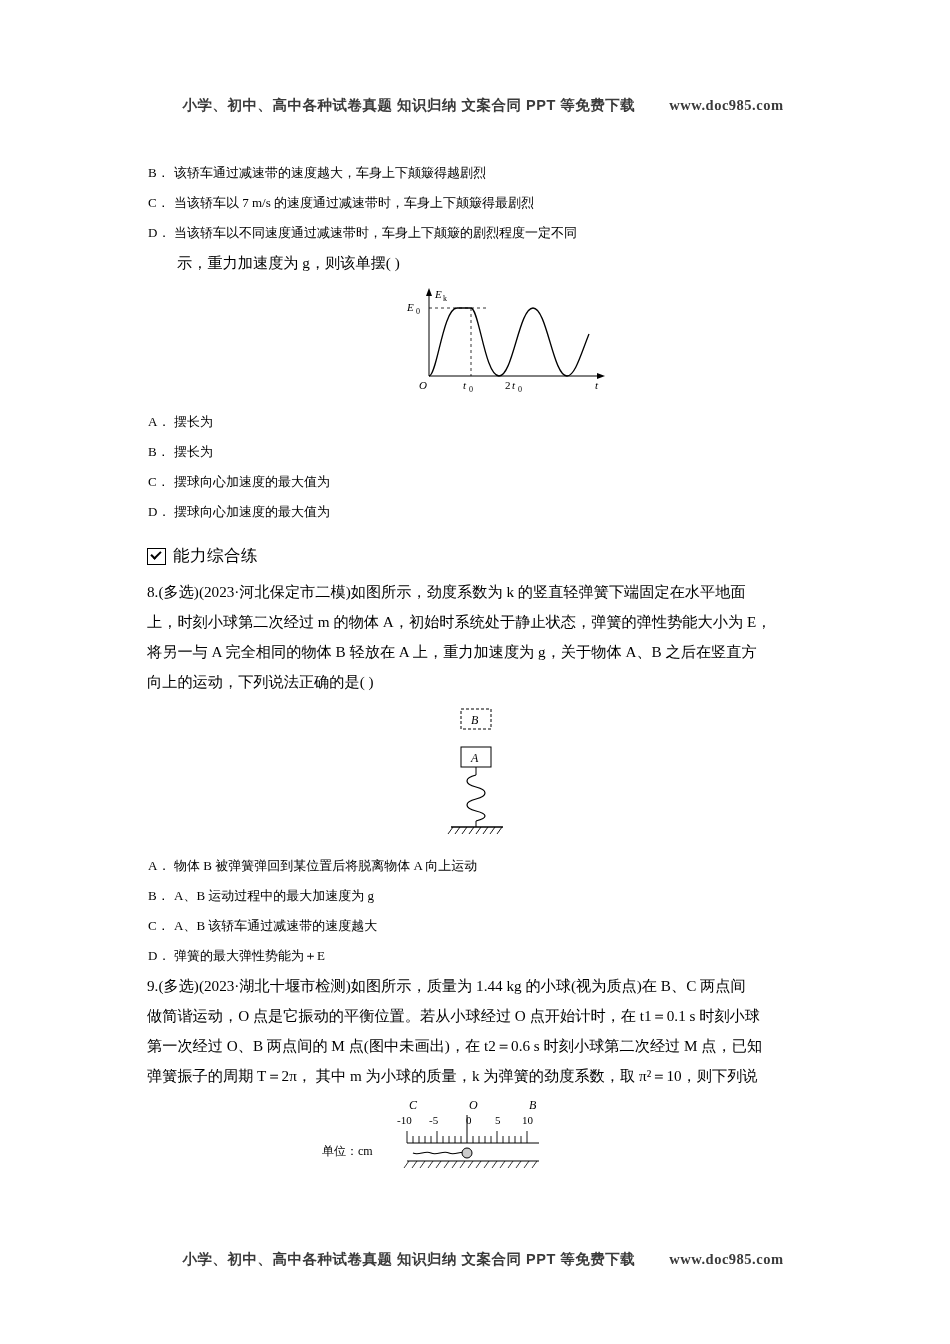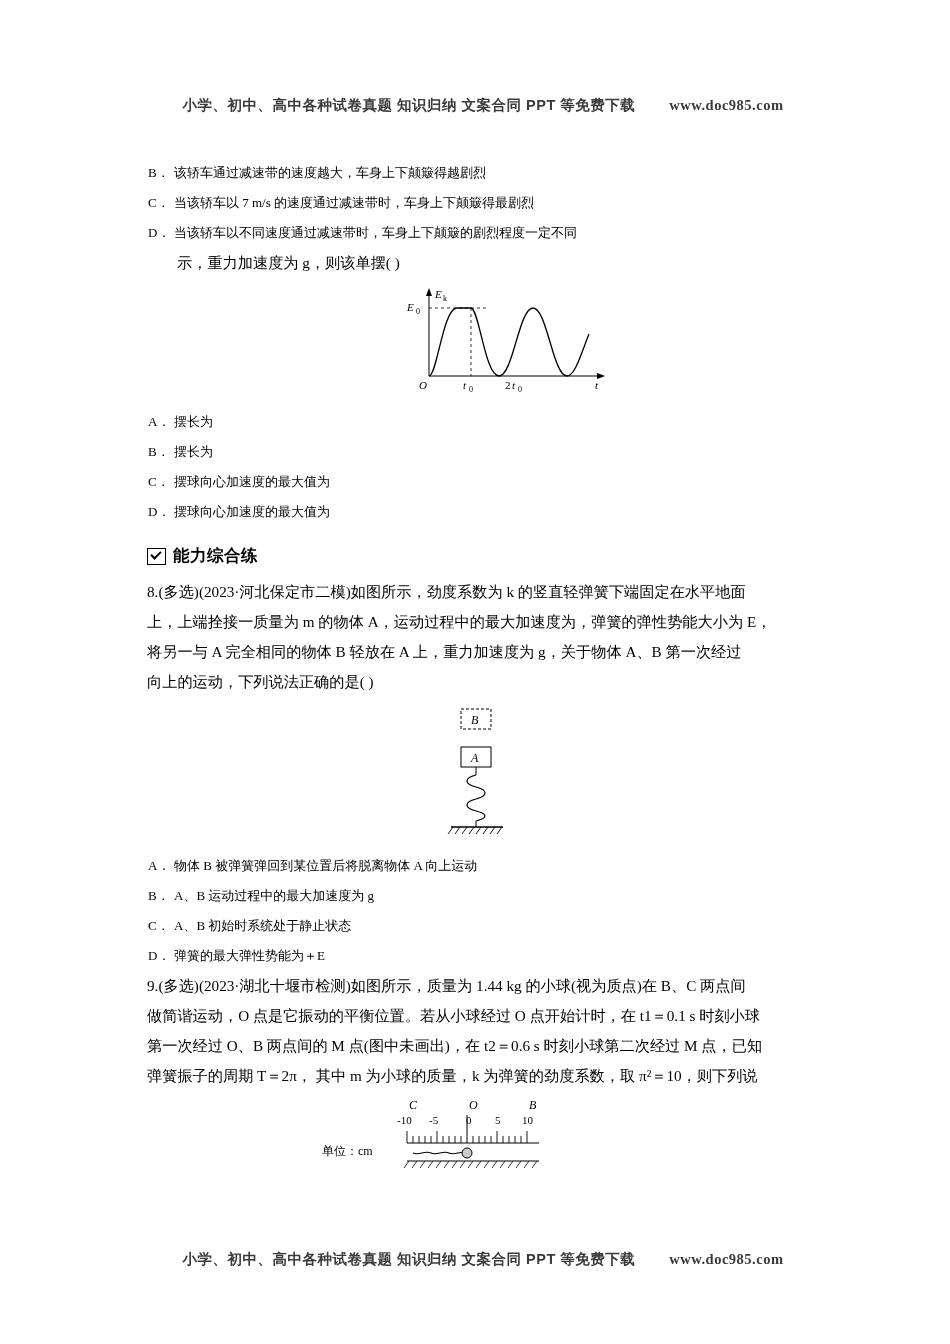--- a/index.html
+++ b/index.html
@@ -82,21 +82,21 @@
     content: "";
     position: absolute;
     left: 3px; top: 2px;
     width: 8px; height: 4px;
     border-left: 2px solid #000;
     border-bottom: 2px solid #000;
     transform: rotate(-45deg);
   }
   .sec-title {
     font-family: "Liberation Sans", sans-serif;
-    font-weight: 700;
+    font-weight: 400;
     font-size: 16.5px;
     letter-spacing: 0.5px;
   }
 
   
   .fig1 {
     position: relative;
     height: 115px;
     margin: 6px 0 8px 0;
   }
@@ -206,22 +206,22 @@
     <div class="opt">
       <span class="lbl">D．</span><span>摆球向心加速度的最大值为</span>
     </div>
 
     <div class="section-head">
       <span class="sec-icon"></span>
       <span class="sec-title">能力综合练</span>
     </div>
 
     <div class="q">8.(多选)(2023·河北保定市二模)如图所示，劲度系数为 k 的竖直轻弹簧下端固定在水平地面</div>
-    <div class="q">上，上端拴接一质量为 m 的物体 A，运动过程中的最大加速度为，弹簧的弹性势能大小为 E，</div>
-    <div class="q">将另一与 A 完全相同的物体 B 轻放在 A 上，重力加速度为 g，关于物体 A、B 第一次经过</div>
+    <div class="q">上，时刻小球第二次经过 m 的物体 A，初始时系统处于静止状态，弹簧的弹性势能大小为 E，</div>
+    <div class="q">将另一与 A 完全相同的物体 B 轻放在 A 上，重力加速度为 g，关于物体 A、B 之后在竖直方</div>
     <div class="q">向上的运动，下列说法正确的是(        )</div>
 
     <div class="fig2">
       <div class="holder">
         <svg width="130" height="136" viewBox="0 0 130 136">
 
           <rect x="44" y="4" width="30" height="20" fill="none" stroke="#000" stroke-width="1" stroke-dasharray="3,2"></rect>
           <text x="54" y="19" font-family="Liberation Serif, serif" font-size="12" font-style="italic">B</text>
 
           <rect x="44" y="42" width="30" height="20" fill="none" stroke="#000" stroke-width="1"></rect>
@@ -251,21 +251,21 @@
       </div>
     </div>
 
     <div class="opt">
       <span class="lbl">A．</span><span>物体 B 被弹簧弹回到某位置后将脱离物体 A 向上运动</span>
     </div>
     <div class="opt">
       <span class="lbl">B．</span><span>A、B 运动过程中的最大加速度为 g</span>
     </div>
     <div class="opt">
-      <span class="lbl">C．</span><span>A、B 初始时系统处于静止状态</span>
+      <span class="lbl">C．</span><span>A、B 该轿车通过减速带的速度越大</span>
     </div>
     <div class="opt">
       <span class="lbl">D．</span><span>弹簧的最大弹性势能为＋E</span>
     </div>
 
     <div class="q">9.(多选)(2023·湖北十堰市检测)如图所示，质量为 1.44 kg 的小球(视为质点)在 B、C 两点间</div>
     <div class="q">做简谐运动，O 点是它振动的平衡位置。若从小球经过 O 点开始计时，在 t1＝0.1 s 时刻小球</div>
     <div class="q">第一次经过 O、B 两点间的 M 点(图中未画出)，在 t2＝0.6 s 时刻小球第二次经过 M 点，已知</div>
     <div class="q">弹簧振子的周期 T＝2π，  其中 m 为小球的质量，k 为弹簧的劲度系数，取 π²＝10，则下列说</div>
 

